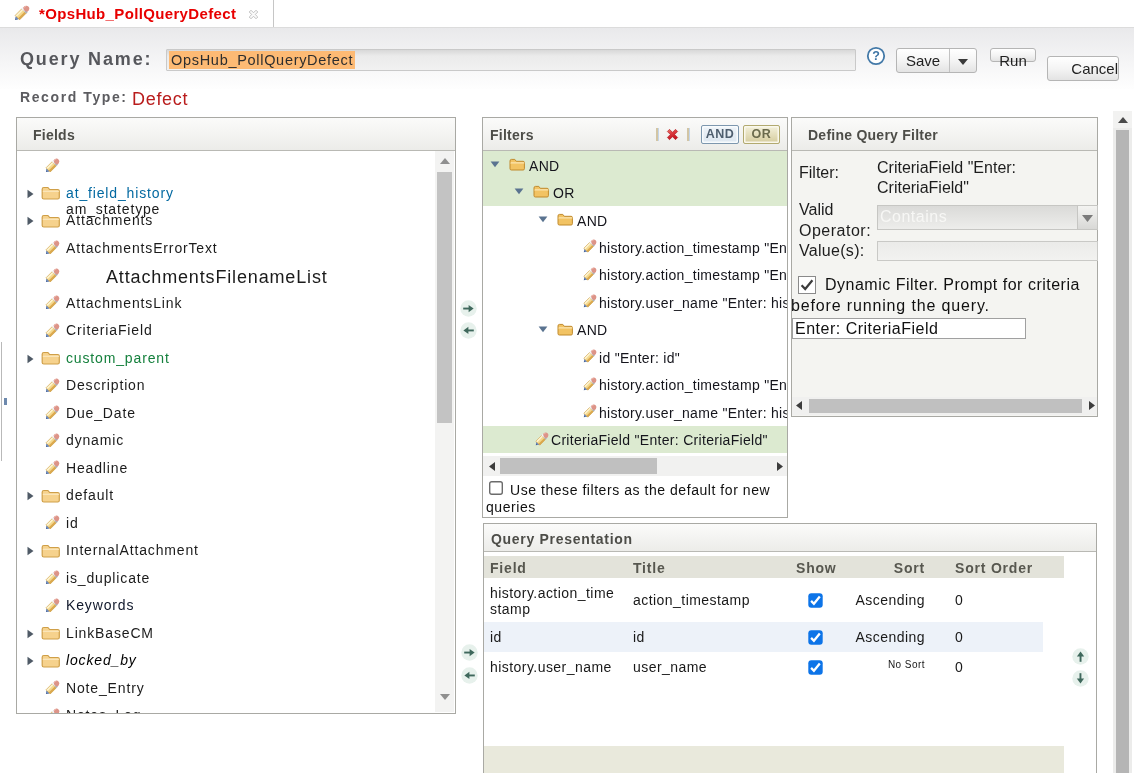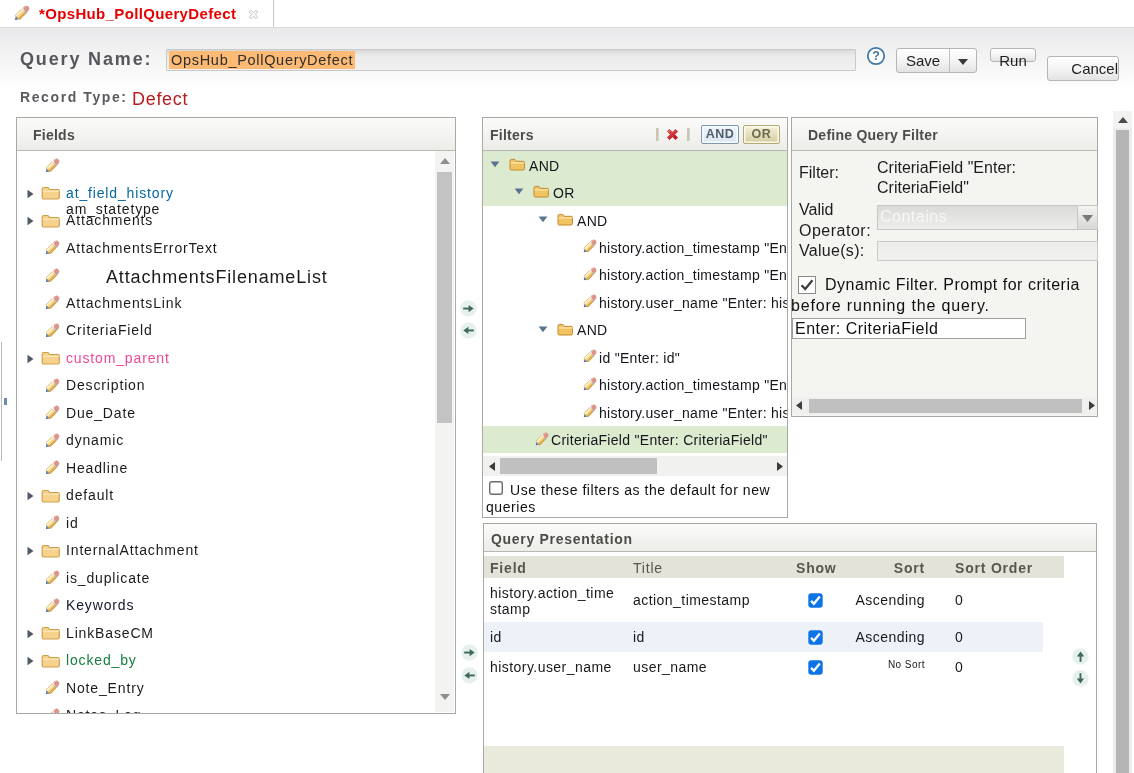--- a/index.html
+++ b/index.html
@@ -157,21 +157,21 @@
 </g>
     </svg>
 <div class="txt" style="left:49px;top:171.2px;font-size:14px;letter-spacing:0.85px;color:#1b1b1b;">CriteriaField</div>
 <svg style="position:absolute;left:10px;top:202.7px" width="7" height="10" viewBox="0 0 7 10">
       <polygon points="0.5,0.8 6.5,5 0.5,9.2" fill="#4f5a66"></polygon>
     </svg>
 <svg style="position:absolute;left:24px;top:200.2px" width="19" height="14" viewBox="0 0 16 13" preserveAspectRatio="none">
 <path d="M1 3 q0 -1.6 1.4 -1.6 h3.4 l1.5 1.9 h6.8 q1.3 0 1.3 1.3 v6.1 q0 1.3 -1.3 1.3 h-11.7 q-1.4 0 -1.4 -1.3 z" fill="#f6d28d" stroke="#cf9f48" stroke-width="1"></path>
 <path d="M1.9 4.3 h12.8 q0.6 0 0.6 0.7 l0 0.4 h-14 z" fill="#fcecc8"></path>
     </svg>
-<div class="txt" style="left:49px;top:198.7px;font-size:14px;letter-spacing:0.85px;color:#ec4899;">custom_parent</div>
+<div class="txt" style="left:49px;top:198.7px;font-size:14px;letter-spacing:0.85px;color:#15803d;">custom_parent</div>
 <svg style="position:absolute;left:26px;top:225.7px" width="18" height="18" viewBox="0 0 17 17">
 <g transform="rotate(-45 8.5 8.5)">
 <polygon points="0.4,8.5 3.3,6.7 3.3,10.3" fill="#2c4a7c"></polygon>
 <polygon points="1.5,7.8 3.3,6.7 3.3,10.3 1.5,9.2" fill="#6e8cc4"></polygon>
 <rect x="3.3" y="5.7" width="8.3" height="5.6" fill="#f5d98e"></rect>
 <rect x="3.3" y="5.7" width="8.3" height="1.8" fill="#fdf3cf"></rect>
 <rect x="3.3" y="9.4" width="8.3" height="1.9" fill="#dca94e"></rect>
 <rect x="3.3" y="5.7" width="8.3" height="5.6" fill="none" stroke="#c89a48" stroke-width="0.5"></rect>
 <rect x="11.5" y="5.6" width="1.9" height="5.8" fill="#dadde3"></rect>
 <rect x="11.5" y="5.6" width="1.9" height="2.0" fill="#f4f6f9"></rect>
@@ -308,21 +308,21 @@
 <path d="M1.9 4.3 h12.8 q0.6 0 0.6 0.7 l0 0.4 h-14 z" fill="#fcecc8"></path>
     </svg>
 <div class="txt" style="left:49px;top:473.7px;font-size:14px;letter-spacing:0.85px;color:#1b1b1b;">LinkBaseCM</div>
 <svg style="position:absolute;left:10px;top:505.2px" width="7" height="10" viewBox="0 0 7 10">
       <polygon points="0.5,0.8 6.5,5 0.5,9.2" fill="#4f5a66"></polygon>
     </svg>
 <svg style="position:absolute;left:24px;top:502.7px" width="19" height="14" viewBox="0 0 16 13" preserveAspectRatio="none">
 <path d="M1 3 q0 -1.6 1.4 -1.6 h3.4 l1.5 1.9 h6.8 q1.3 0 1.3 1.3 v6.1 q0 1.3 -1.3 1.3 h-11.7 q-1.4 0 -1.4 -1.3 z" fill="#f6d28d" stroke="#cf9f48" stroke-width="1"></path>
 <path d="M1.9 4.3 h12.8 q0.6 0 0.6 0.7 l0 0.4 h-14 z" fill="#fcecc8"></path>
     </svg>
-<div class="txt" style="left:49px;top:501.2px;font-size:14px;letter-spacing:0.85px;color:#15803d;">locked_by</div>
+<div class="txt" style="left:49px;top:501.2px;font-size:14px;letter-spacing:0.85px;color:#000000;font-style:italic;">locked_by</div>
 <svg style="position:absolute;left:26px;top:528.2px" width="18" height="18" viewBox="0 0 17 17">
 <g transform="rotate(-45 8.5 8.5)">
 <polygon points="0.4,8.5 3.3,6.7 3.3,10.3" fill="#2c4a7c"></polygon>
 <polygon points="1.5,7.8 3.3,6.7 3.3,10.3 1.5,9.2" fill="#6e8cc4"></polygon>
 <rect x="3.3" y="5.7" width="8.3" height="5.6" fill="#f5d98e"></rect>
 <rect x="3.3" y="5.7" width="8.3" height="1.8" fill="#fdf3cf"></rect>
 <rect x="3.3" y="9.4" width="8.3" height="1.9" fill="#dca94e"></rect>
 <rect x="3.3" y="5.7" width="8.3" height="5.6" fill="none" stroke="#c89a48" stroke-width="0.5"></rect>
 <rect x="11.5" y="5.6" width="1.9" height="5.8" fill="#dadde3"></rect>
 <rect x="11.5" y="5.6" width="1.9" height="2.0" fill="#f4f6f9"></rect>
@@ -604,21 +604,21 @@
   </svg>
 <div class="abs" style="left:809px;top:399px;width:273px;height:14px;background:#c0c0c0;"></div>
 <svg style="position:absolute;left:1089px;top:401px" width="6" height="9" viewBox="0 0 6 9">
     <polygon points="0,0 6,4.5 0,9" fill="#3c3c3c"></polygon>
   </svg>
 <div class="panel" style="left:483px;top:523px;width:614px;height:251px;border-bottom:none;"></div>
 <div class="hdr" style="left:484px;top:524px;width:612px;height:28px;"></div>
 <div class="txt hdrt" style="left:491px;top:531px;letter-spacing:0.7px;">Query Presentation</div>
 <div class="abs" style="left:484px;top:556px;width:580px;height:22px;background:#e3e3da;"></div>
 <div class="txt" style="left:490px;top:560px;font-size:14px;letter-spacing:0.8px;font-weight:bold;color:#57574f;">Field</div>
-<div class="txt" style="left:633px;top:560px;font-size:14px;letter-spacing:0.8px;font-weight:normal;color:#57574f;">Title</div>
+<div class="txt" style="left:633px;top:560px;font-size:14px;letter-spacing:0.8px;font-weight:bold;color:#57574f;">Title</div>
 <div class="txt" style="left:796px;top:560px;font-size:14px;letter-spacing:0.8px;font-weight:bold;color:#57574f;">Show</div>
 <div class="txt" style="left:835px;top:560px;width:90px;text-align:right;font-size:14px;letter-spacing:0.8px;font-weight:bold;color:#57574f;">Sort</div>
 <div class="txt" style="left:955px;top:560px;font-size:14px;letter-spacing:0.8px;font-weight:bold;color:#57574f;">Sort Order</div>
 <div class="abs" style="left:484px;top:622px;width:559px;height:30px;background:#edf2f9;"></div>
 <div class="txt" style="left:490px;top:585px;font-size:14px;letter-spacing:0.45px;color:#191919;line-height:16px;white-space:normal;width:130px;word-break:break-all;">history.action_timestamp</div>
 <div class="txt" style="left:633px;top:592px;font-size:14px;letter-spacing:0.45px;color:#191919;">action_timestamp</div>
 <svg style="position:absolute;left:807.5px;top:592.5px" width="15" height="15" viewBox="0 0 15 15">
     <rect x="0.3" y="0.3" width="14.4" height="14.4" rx="3" fill="#0d74e8"></rect>
     <path d="M3.1 7.9 L5.9 10.7 L11.8 3.5" stroke="#ffffff" stroke-width="2.3" fill="none"></path>
   </svg>

